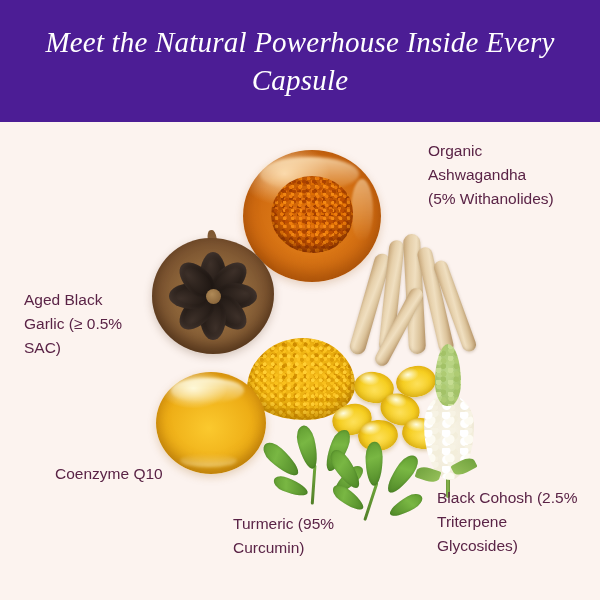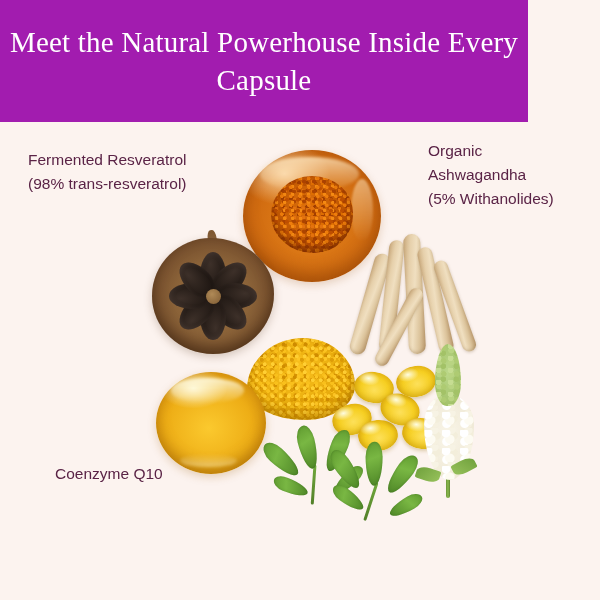--- a/index.html
+++ b/index.html
@@ -18,26 +18,27 @@
     width: 600px;
     height: 600px;
     background: #fcf3ef;
     overflow: hidden;
   }
 
   
   .header-band {
     position: absolute;
     left: 0; top: 0;
-    width: 528px;
+    width: 600px;
     height: 122px;
-    background: #a21caf;
+    background: #4c1d95;
     display: flex;
     align-items: center;
     justify-content: center;
+    font-style: italic;
   }
   .header-title {
     font-family: "Liberation Serif", serif;
     color: #ffffff;
     font-size: 29px;
     line-height: 38px;
     text-align: center;
     width: 540px;
     letter-spacing: 0.2px;
     font-weight: 400;
@@ -397,26 +398,32 @@
     <div class="leafgroup g2">
       <div class="leaf-stalk"></div>
       <div class="leaflet lf-a"></div>
       <div class="leaflet lf-b"></div>
       <div class="leaflet lf-c"></div>
       <div class="leaflet lf-d"></div>
       <div class="leaflet lf-e"></div>
     </div>
   </div>
 
-  <div class="label lbl-resveratrol">Fermented Resveratrol
-(98% trans-resveratrol)</div>
 
   <div class="label lbl-ashwagandha">Organic
 Ashwagandha
 (5% Withanolides)</div>
 
+  <div class="label lbl-garlic">Aged Black
+Garlic (≥ 0.5%
+SAC)</div>
 
 
   <div class="label lbl-coq10">Coenzyme Q10</div>
 
-
+  <div class="label lbl-turmeric">Turmeric (95%
+Curcumin)</div>
+
+  <div class="label lbl-cohosh">Black Cohosh (2.5%
+Triterpene
+Glycosides)</div>
 
 </div>
 
 </body></html>

